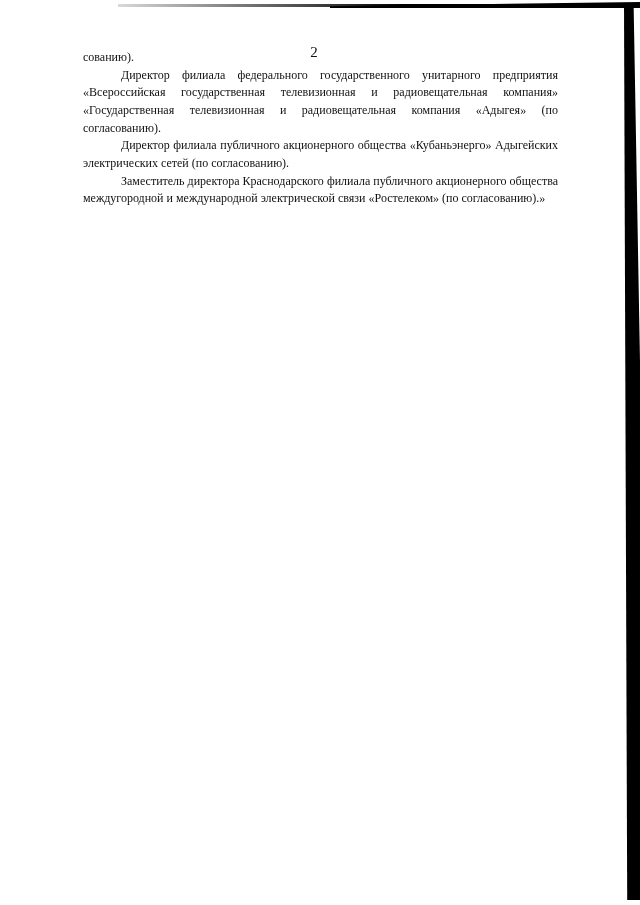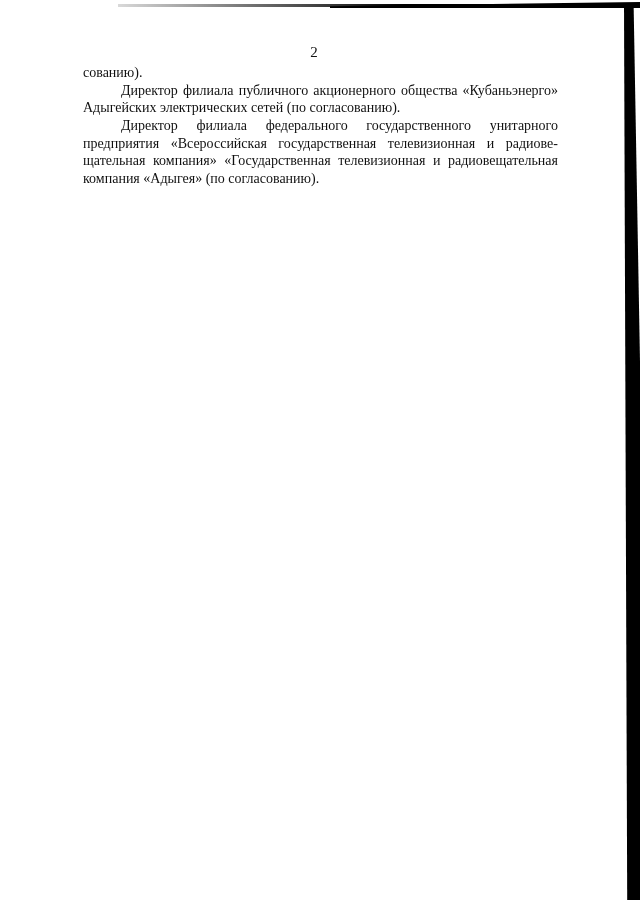--- a/index.html
+++ b/index.html
@@ -45,24 +45,24 @@
       position: absolute;
       top: 43px;
       left: 0;
       width: 628px;
       text-align: center;
       font-size: 15px;
       line-height: 18px;
     }
     .content {
       position: absolute;
-      top: 64px;
+      top: 49px;
       left: 83px;
       width: 475px;
-      font-size: 14px;
+      font-size: 12px;
       line-height: 17.65px;
       text-align: justify;
     }
     .para {
       margin: 0;
       text-indent: 38px;
       hyphens: manual;
     }
     .para.cont {
       text-indent: 0;
@@ -72,15 +72,16 @@
 <body>
 
 <div class="scan-top-edge"></div>
 <div class="scan-top-edge-thick"></div>
 <div class="scan-right-edge"></div>
 
 <div class="page-number">2</div>
 
 <div class="content">
   <p class="para cont">сованию).</p>
+  <p class="para">Директор филиала федерального государственного унитарного предприятия «Всероссийская государственная телевизионная и радиове­щательная компания» «Государственная телевизионная и радиовещатель­ная компания «Адыгея» (по согласованию).</p>
   <p class="para">Директор филиала публичного акционерного общества «Кубань­энерго» Адыгейских электрических сетей (по согласованию).</p>
-  <p class="para">Директор филиала федерального государственного унитарного предприятия «Всероссийская государственная телевизионная и радиове­щательная компания» «Государственная телевизионная и радиовещатель­ная компания «Адыгея» (по согласованию).</p>
+  <p class="para">Заместитель директора Краснодарского филиала публичного акцио­нерного общества междугородной и международной электрической связи «Ростелеком» (по согласованию).»</p>
 </div>
 
 </body></html>

